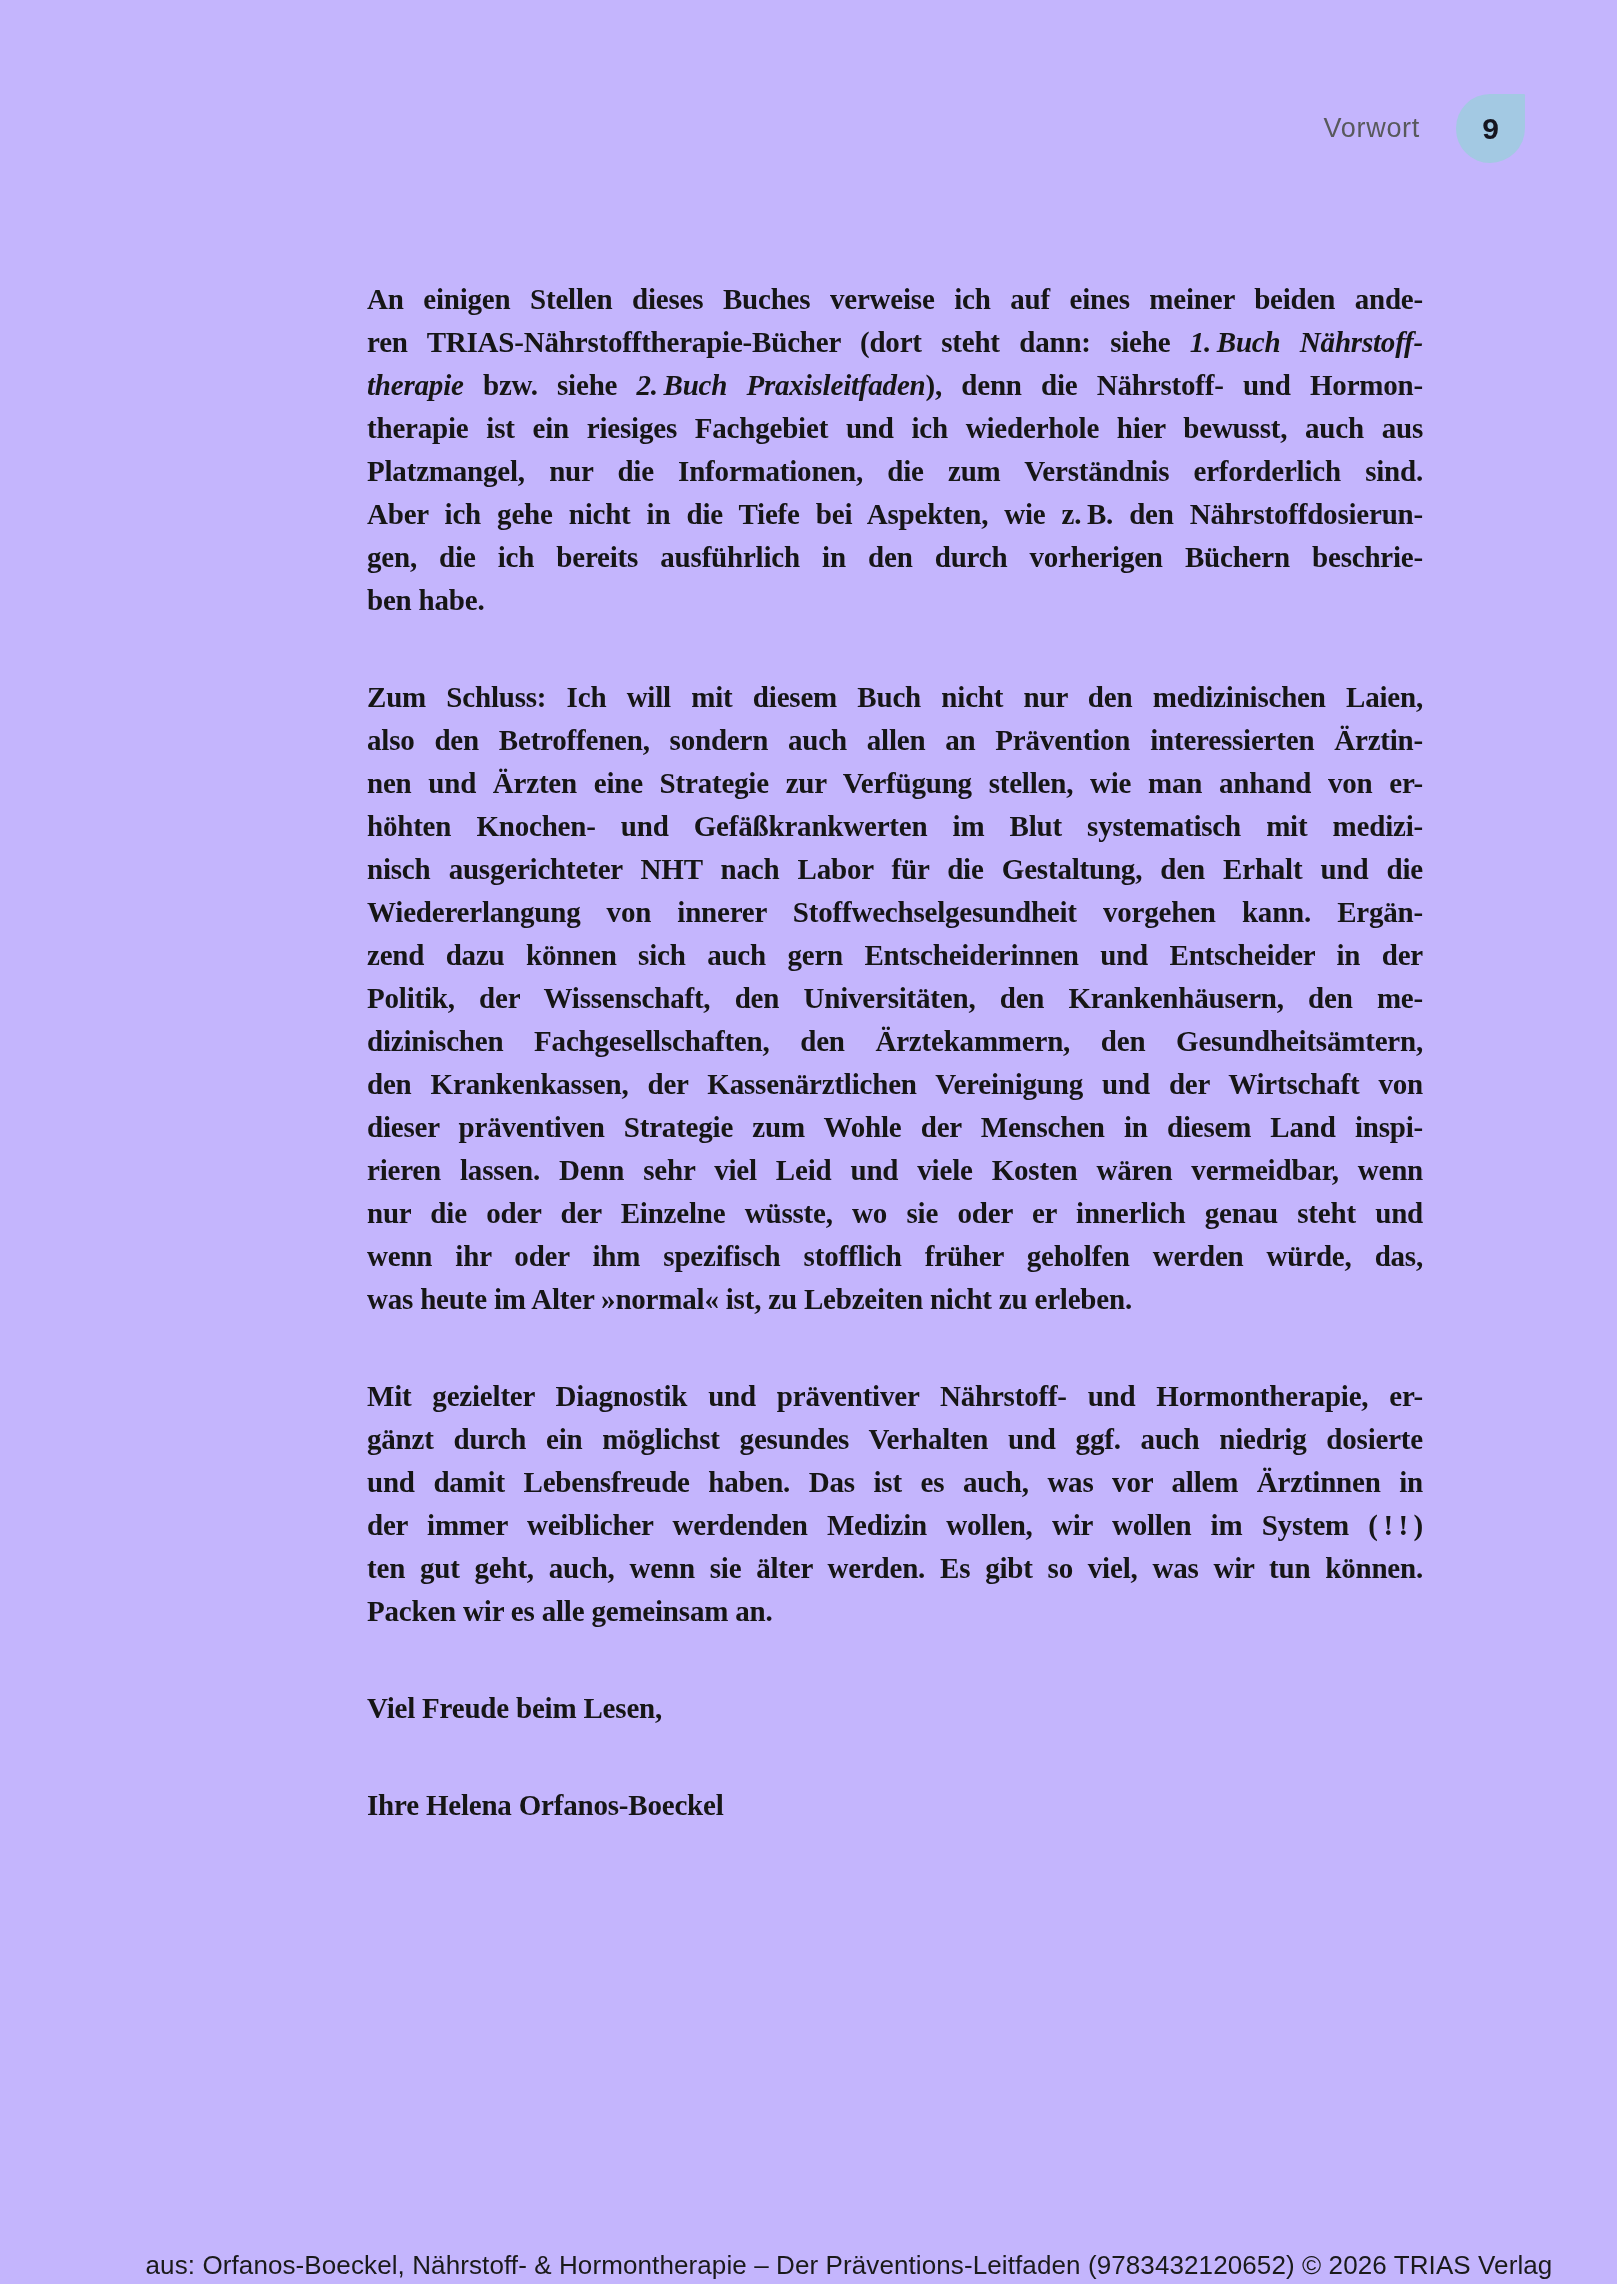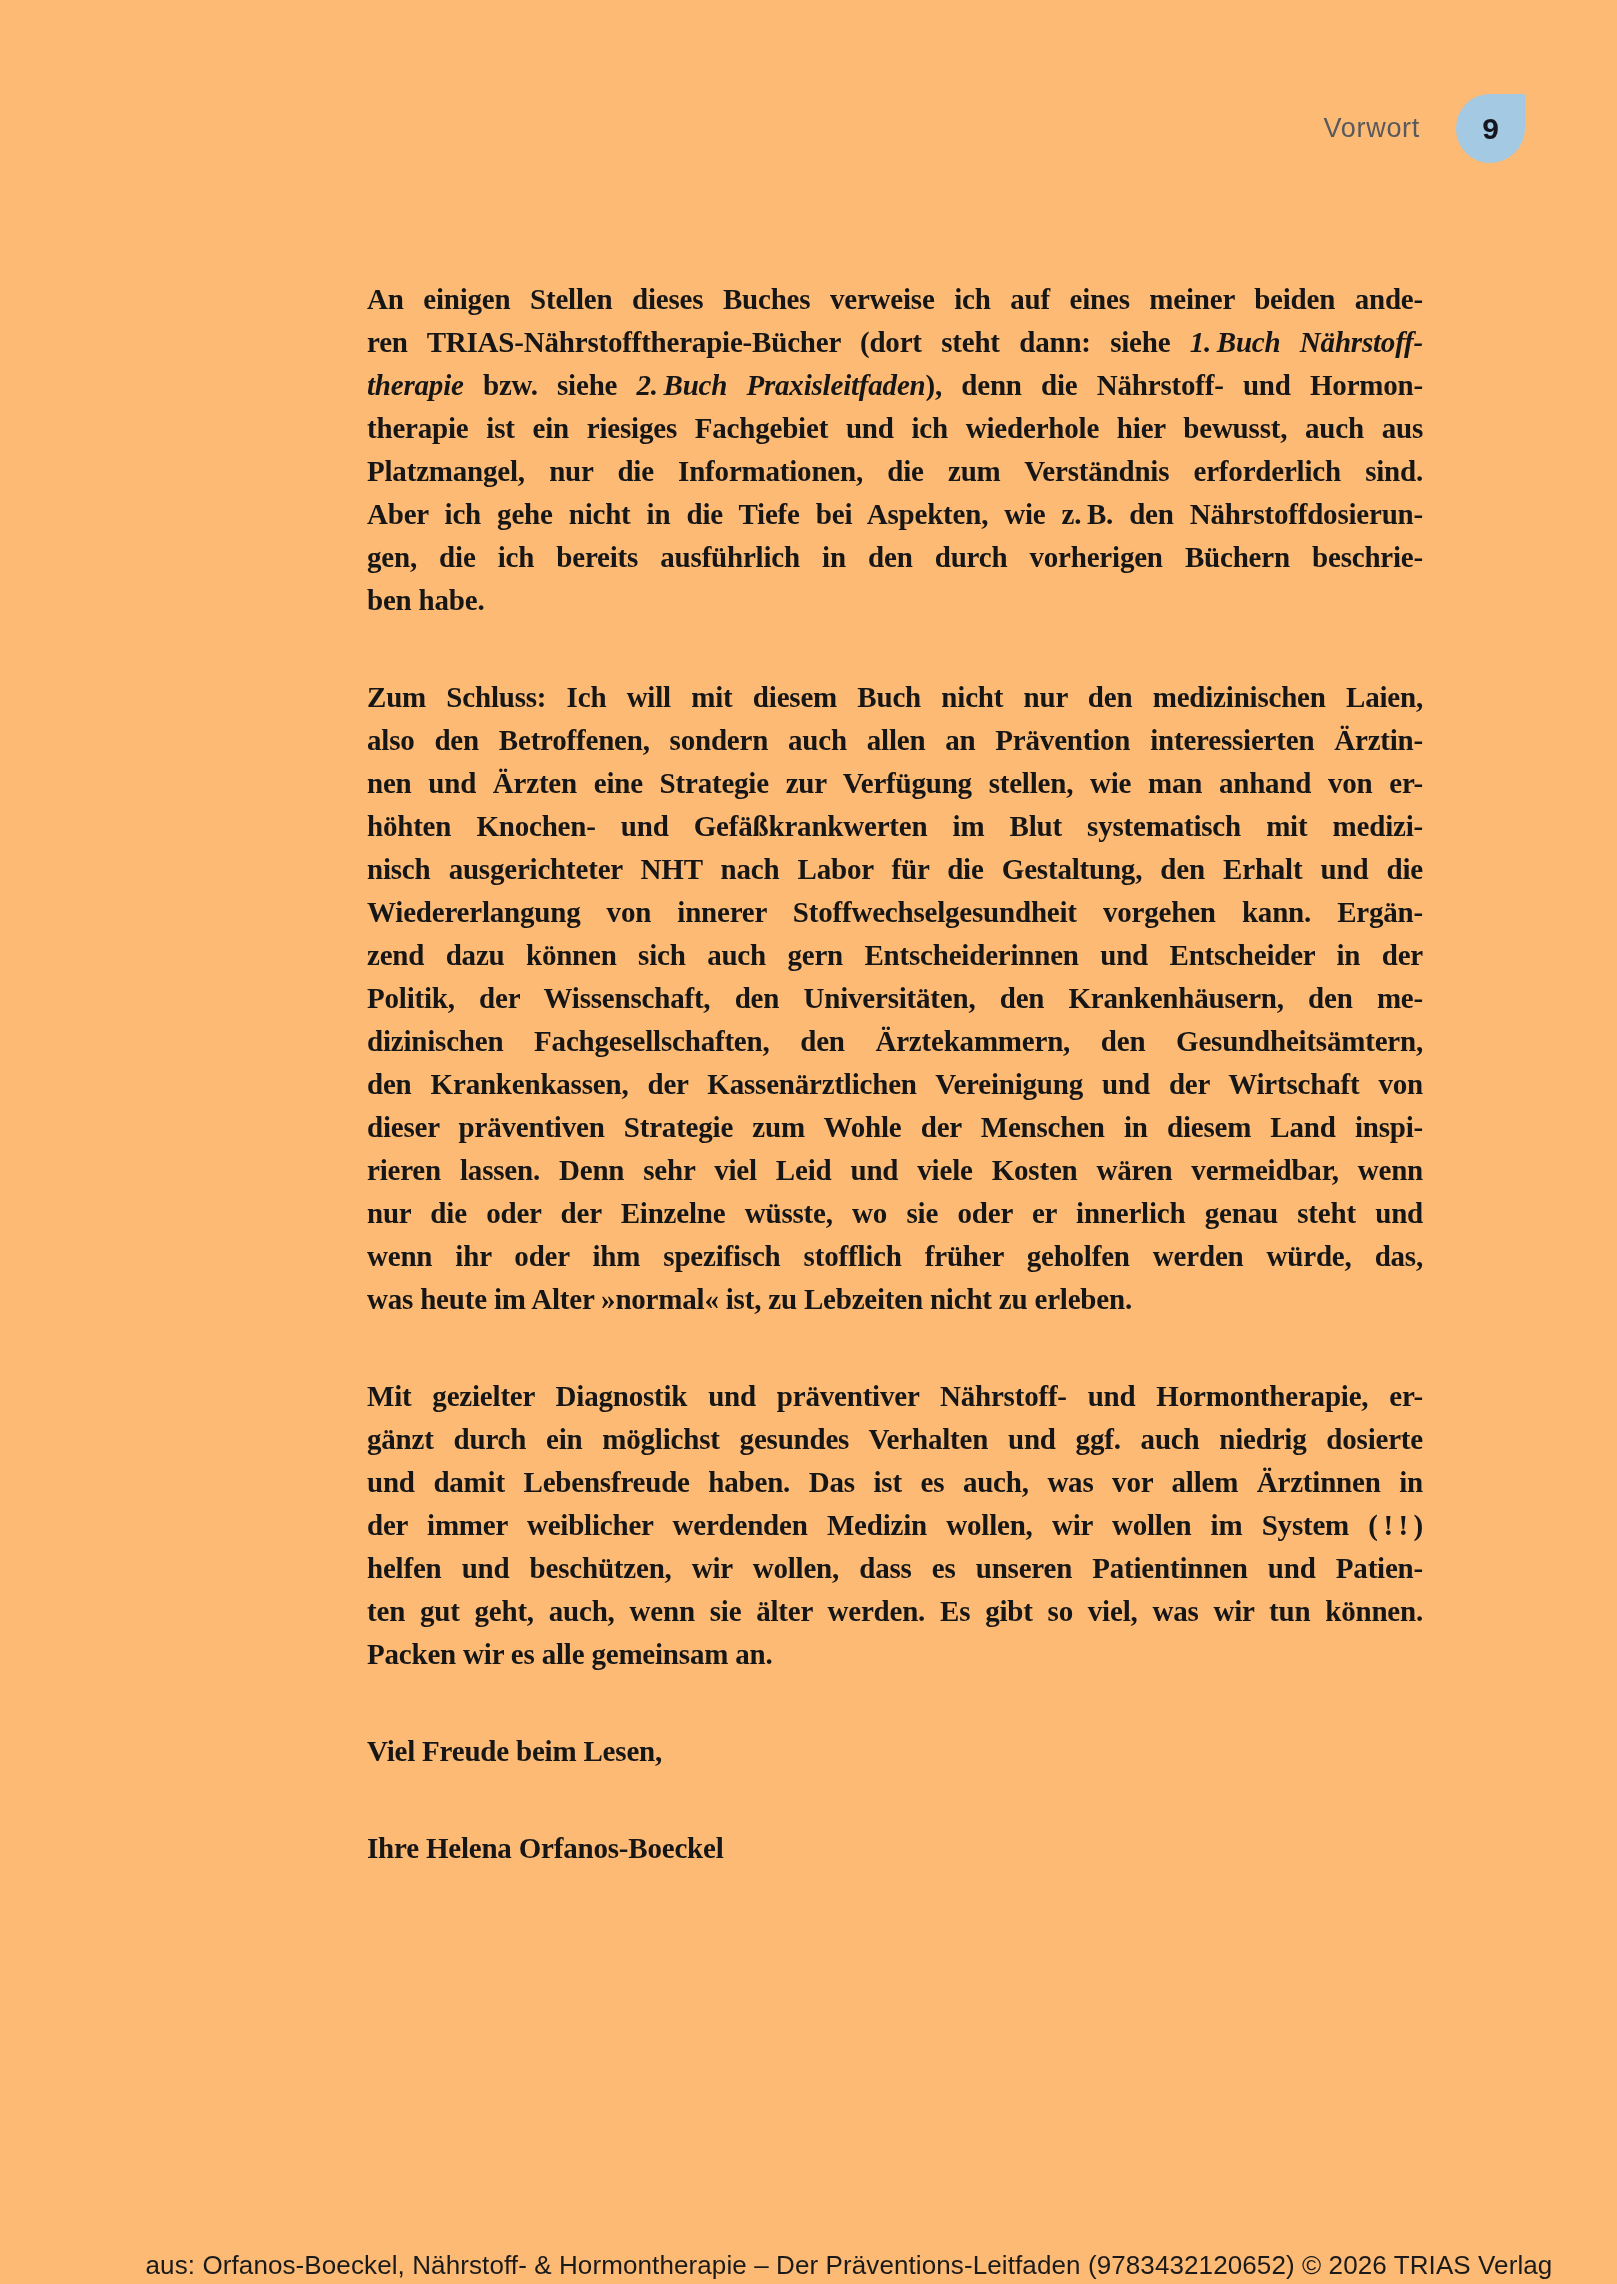--- a/index.html
+++ b/index.html
@@ -1,20 +1,20 @@
 <!DOCTYPE html>
 <html lang="de" style="font-size:10.8px"><head>
 <meta charset="utf-8">
 <style>
   html, body { margin: 0; padding: 0; background: #e9e9e9; }
   .page {
     position: relative;
     width: 1618px;
     height: 2284px;
-    background: #fdba74;
+    background: #c4b5fd;
     overflow: hidden;
     font-family: "Liberation Serif", "DejaVu Serif", serif;
   }
 
   
   .section-title {
     position: absolute;
     top: 115px;
     right: 198px;
     font: 400 27px/1 "Liberation Sans", "DejaVu Sans", sans-serif;
@@ -105,21 +105,20 @@
         <div class="line"><span>rieren lassen. Denn sehr viel Leid und viele Kosten wären vermeidbar, wenn</span></div>
         <div class="line"><span>nur die oder der Einzelne wüsste, wo sie oder er innerlich genau steht und</span></div>
         <div class="line"><span>wenn ihr oder ihm spezifisch stofflich früher geholfen werden würde, das,</span></div>
         <div class="line last"><span>was heute im Alter »normal« ist, zu Lebzeiten nicht zu erleben.</span></div>
       </div>
       <div class="paragraph">
         <div class="line"><span>Mit gezielter Diagnostik und präventiver Nährstoff- und Hormontherapie, er-</span></div>
         <div class="line"><span>gänzt durch ein möglichst gesundes Verhalten und ggf. auch niedrig dosierte</span></div>
         <div class="line"><span>und damit Lebensfreude haben. Das ist es auch, was vor allem Ärztinnen in</span></div>
         <div class="line"><span>der immer weiblicher werdenden Medizin wollen, wir wollen im System ( ! ! )</span></div>
-        <div class="line"><span>helfen und beschützen, wir wollen, dass es unseren Patientinnen und Patien-</span></div>
         <div class="line"><span>ten gut geht, auch, wenn sie älter werden. Es gibt so viel, was wir tun können.</span></div>
         <div class="line last"><span>Packen wir es alle gemeinsam an.</span></div>
       </div>
       <div class="paragraph">
         <div class="line last"><span>Viel Freude beim Lesen,</span></div>
       </div>
       <div class="paragraph">
         <div class="line last"><span>Ihre Helena Orfanos-Boeckel</span></div>
       </div>
     </div>

